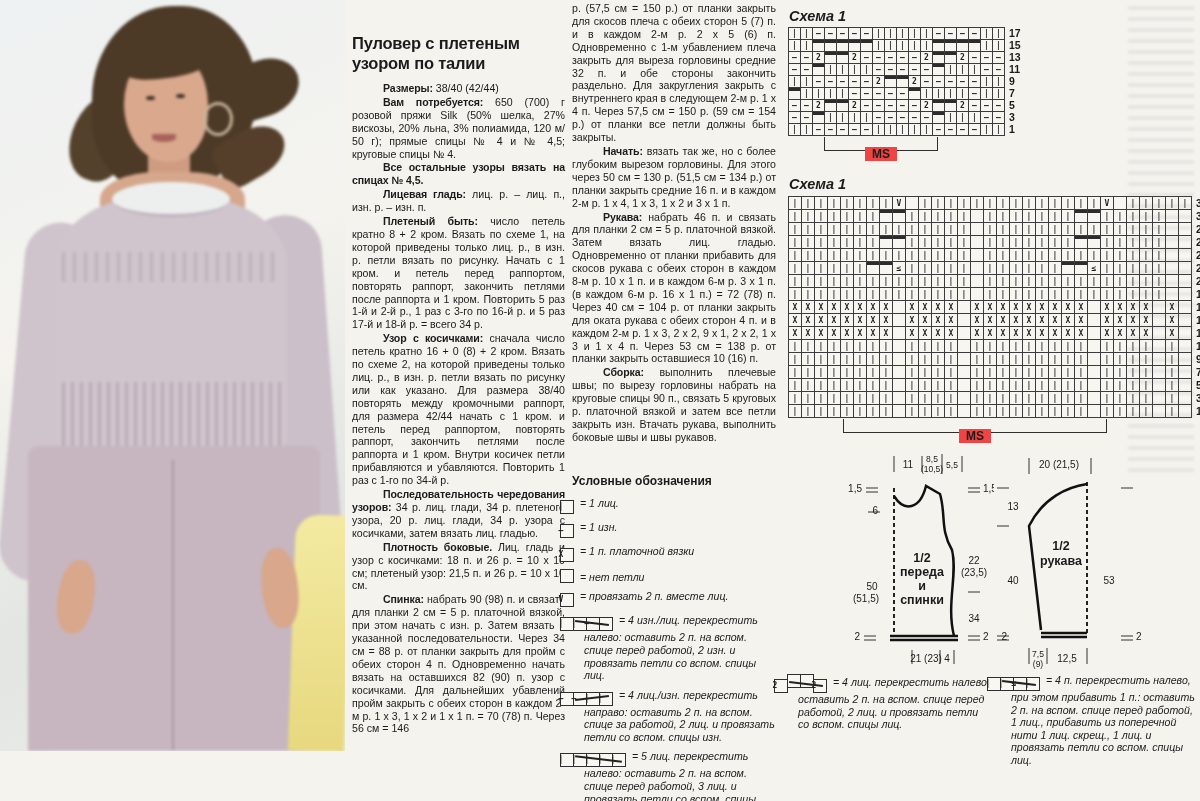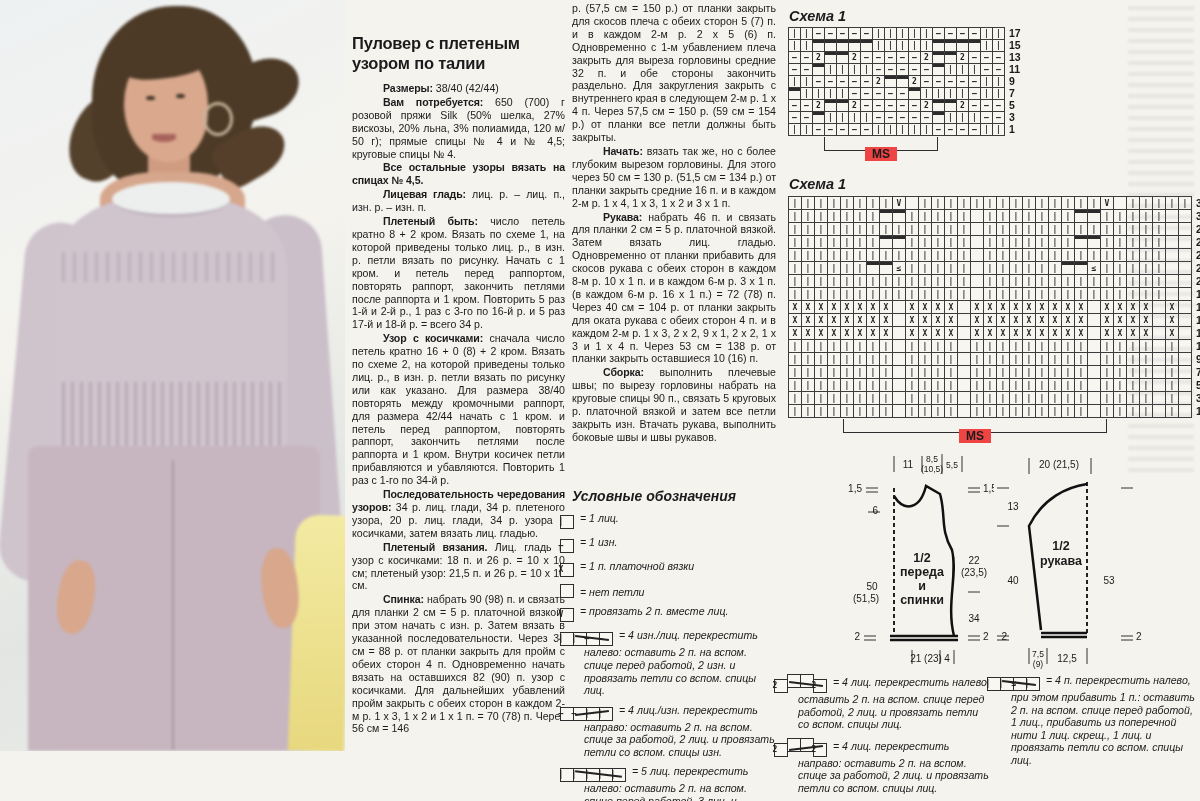--- a/index.html
+++ b/index.html
@@ -52,21 +52,21 @@
   .bag{position:absolute;left:292px;top:515px;width:56px;height:236px;
         background:linear-gradient(175deg,#f3eaa2,#e7d87e);border-radius:24px 8px 0 0;transform:rotate(2deg);}
 
   
   .col{position:absolute;font-size:10.6px;line-height:12.9px;}
   .col1{left:352px;top:10px;width:213px;}
   .col2{left:572px;top:2px;width:204px;}
   h1{font-size:16.5px;line-height:19.5px;margin:24px 0 9px;letter-spacing:-.2px;}
   .para{margin:0 0 1px;text-align:justify;}
   .para b{letter-spacing:-.1px;margin-left:31px;}
-  h2.legend-h{font-size:14px;font-style:italic;margin:46px 0 9px;}
+  h2.legend-h{font-size:12px;margin:31px 0 9px;}
   .leg-item{font-style:italic;font-size:10.6px;line-height:12.6px;margin:0 0 7px;
             padding-left:12px;text-indent:-12px;}
   .lcell{display:inline-block;width:12px;height:12px;border:1px solid #2e2e2e;margin-right:-1px;
          font:600 8px "DejaVu Sans Mono",monospace;font-style:normal;text-align:center;line-height:12px;
          vertical-align:-2px;background:#f8f7f2;color:#222;}
   .symrow{position:relative;display:inline-block;white-space:nowrap;margin-right:4px;}
   .symrow.left::after,.symrow.right::after{content:"";position:absolute;left:3px;right:3px;top:46%;
          height:2px;background:#222;}
   .symrow.left::after{transform:rotate(7deg);}
   .symrow.right::after{transform:rotate(-7deg);}
@@ -136,21 +136,21 @@
   <div class="col col1">
     <h1>Пуловер с плетеным узором по талии</h1>
     <div id="col1-paras">
         <p class="para"><b>Размеры: </b>38/40 (42/44)</p>
         <p class="para"><b>Вам потребуется: </b>650 (700) г розовой пряжи Silk (50% шелка, 27% вискозы, 20% льна, 3% полиамида, 120 м/ 50 г); прямые спицы № 4 и № 4,5; круговые спицы № 4.</p>
         <p class="para"><b>Все остальные узоры вязать на спицах № 4,5.</b></p>
         <p class="para"><b>Лицевая гладь: </b>лиц. р. – лиц. п., изн. р. – изн. п.</p>
         <p class="para"><b>Плетеный быть: </b>число петель кратно 8 + 2 кром. Вязать по схеме 1, на которой приведены только лиц. р., в изн. р. петли вязать по рисунку. Начать с 1 кром. и петель перед раппортом, повторять раппорт, закончить петлями после раппорта и 1 кром. Повторить 5 раз 1-й и 2-й р., 1 раз с 3-го по 16-й р. и 5 раз 17-й и 18-й р. = всего 34 р.</p>
         <p class="para"><b>Узор с косичками: </b>сначала число петель кратно 16 + 0 (8) + 2 кром. Вязать по схеме 2, на которой приведены только лиц. р., в изн. р. петли вязать по рисунку или как указано. Для размера 38/40 повторять между кромочными раппорт, для размера 42/44 начать с 1 кром. и петель перед раппортом, повторять раппорт, закончить петлями после раппорта и 1 кром. Внутри косичек петли прибавляются и убавляются. Повторить 1 раз с 1-го по 34-й р.</p>
         <p class="para"><b>Последовательность чередования узоров: </b>34 р. лиц. глади, 34 р. плетеного узора, 20 р. лиц. глади, 34 р. узора с косичками, затем вязать лиц. гладью.</p>
-        <p class="para"><b>Плетеный вязания. </b>Лиц. гладь и узор с косичками: 18 п. и 26 р. = 10 х 10 см; плетеный узор: 21,5 п. и 26 р. = 10 х 10 см.</p>
+        <p class="para"><b>Плотность боковые. </b>Лиц. гладь и узор с косичками: 18 п. и 26 р. = 10 х 10 см; плетеный узор: 21,5 п. и 26 р. = 10 х 10 см.</p>
         <p class="para"><b>Спинка: </b>набрать 90 (98) п. и связать для планки 2 см = 5 р. платочной вязкой, при этом начать с изн. р. Затем вязать в указанной последовательности. Через 34 см = 88 р. от планки закрыть для пройм с обеих сторон 4 п. Одновременно начать вязать на оставшихся 82 (90) п. узор с косичками. Для дальнейших убавлений пройм закрыть с обеих сторон в каждом 2-м р. 1 х 3, 1 х 2 и 1 х 1 п. = 70 (78) п. Через 56 см = 146</p>
       </div>
   </div>
 
   <div class="col col2">
     <div id="col2-paras">
         <p class="para">р. (57,5 см = 150 р.) от планки закрыть для скосов плеча с обеих сторон 5 (7) п. и в каждом 2-м р. 2 х 5 (6) п. Одновременно с 1-м убавлением плеча закрыть для выреза горловины средние 32 п. и обе стороны закончить раздельно. Для закругления закрыть с внутреннего края в следующем 2-м р. 1 х 4 п. Через 57,5 см = 150 р. (59 см = 154 р.) от планки все петли должны быть закрыты.</p>
         <p class="para"><b>Начать: </b>вязать так же, но с более глубоким вырезом горловины. Для этого через 50 см = 130 р. (51,5 см = 134 р.) от планки закрыть средние 16 п. и в каждом 2-м р. 1 х 4, 1 х 3, 1 х 2 и 3 х 1 п.</p>
         <p class="para"><b>Рукава: </b>набрать 46 п. и связать для планки 2 см = 5 р. платочной вязкой. Затем вязать лиц. гладью. Одновременно от планки прибавить для скосов рукава с обеих сторон в каждом 8-м р. 10 х 1 п. и в каждом 6-м р. 3 х 1 п. (в каждом 6-м р. 16 х 1 п.) = 72 (78) п. Через 40 см = 104 р. от планки закрыть для оката рукава с обеих сторон 4 п. и в каждом 2-м р. 1 х 3, 2 х 2, 9 х 1, 2 х 2, 1 х 3 и 1 х 4 п. Через 53 см = 138 р. от планки закрыть оставшиеся 10 (16) п.</p>
         <p class="para"><b>Сборка: </b>выполнить плечевые швы; по вырезу горловины набрать на круговые спицы 90 п., связать 5 круговых р. платочной вязкой и затем все петли закрыть изн. Втачать рукава, выполнить боковые швы и швы рукавов.</p>
@@ -945,21 +945,20 @@
       <text x="141" y="188">2</text>
       <text x="43" y="205" text-anchor="middle" style="font-size:8.5px">7,5</text>
       <text x="43" y="215" text-anchor="middle" style="font-size:8.5px">(9)</text>
       <text x="72" y="210" text-anchor="middle">12,5</text>
       <text x="66" y="98" text-anchor="middle" class="big">1/2</text>
       <text x="66" y="113" text-anchor="middle" class="big">рукава</text>
     </svg>
 
     <div id="legend-right-a" class="legend-col lra">
         <div class="leg-item"><span class="symrow left"><span class="lcell">2</span><span class="lcell"></span><span class="lcell"></span><span class="lcell">2</span></span> = 4 лиц. перекрестить налево: оставить 2 п. на вспом. спице перед работой, 2 лиц. и провязать петли со вспом. спицы лиц.</div>
-        <div class="leg-item"><span class="symrow right"><span class="lcell">2</span><span class="lcell"></span><span class="lcell"></span><span class="lcell">2</span></span> = 4 лиц. перекрестить направо: оставить 2 п. на вспом. спице за работой, 2 лиц. и провязать петли со вспом. спицы лиц.</div>
       </div>
     <div id="legend-right-b" class="legend-col lrb">
         <div class="leg-item"><span class="symrow left"><span class="lcell">|</span><span class="lcell">|</span><span class="lcell">≤</span><span class="lcell">|</span></span> = 4 п. перекрестить налево, при этом прибавить 1 п.: оставить 2 п. на вспом. спице перед работой, 1 лиц., прибавить из поперечной нити 1 лиц. скрещ., 1 лиц. и провязать петли со вспом. спицы лиц.</div>
       </div>
   </div>
 
   <div class="bleed"></div>
 </div>
 
 </body></html>

